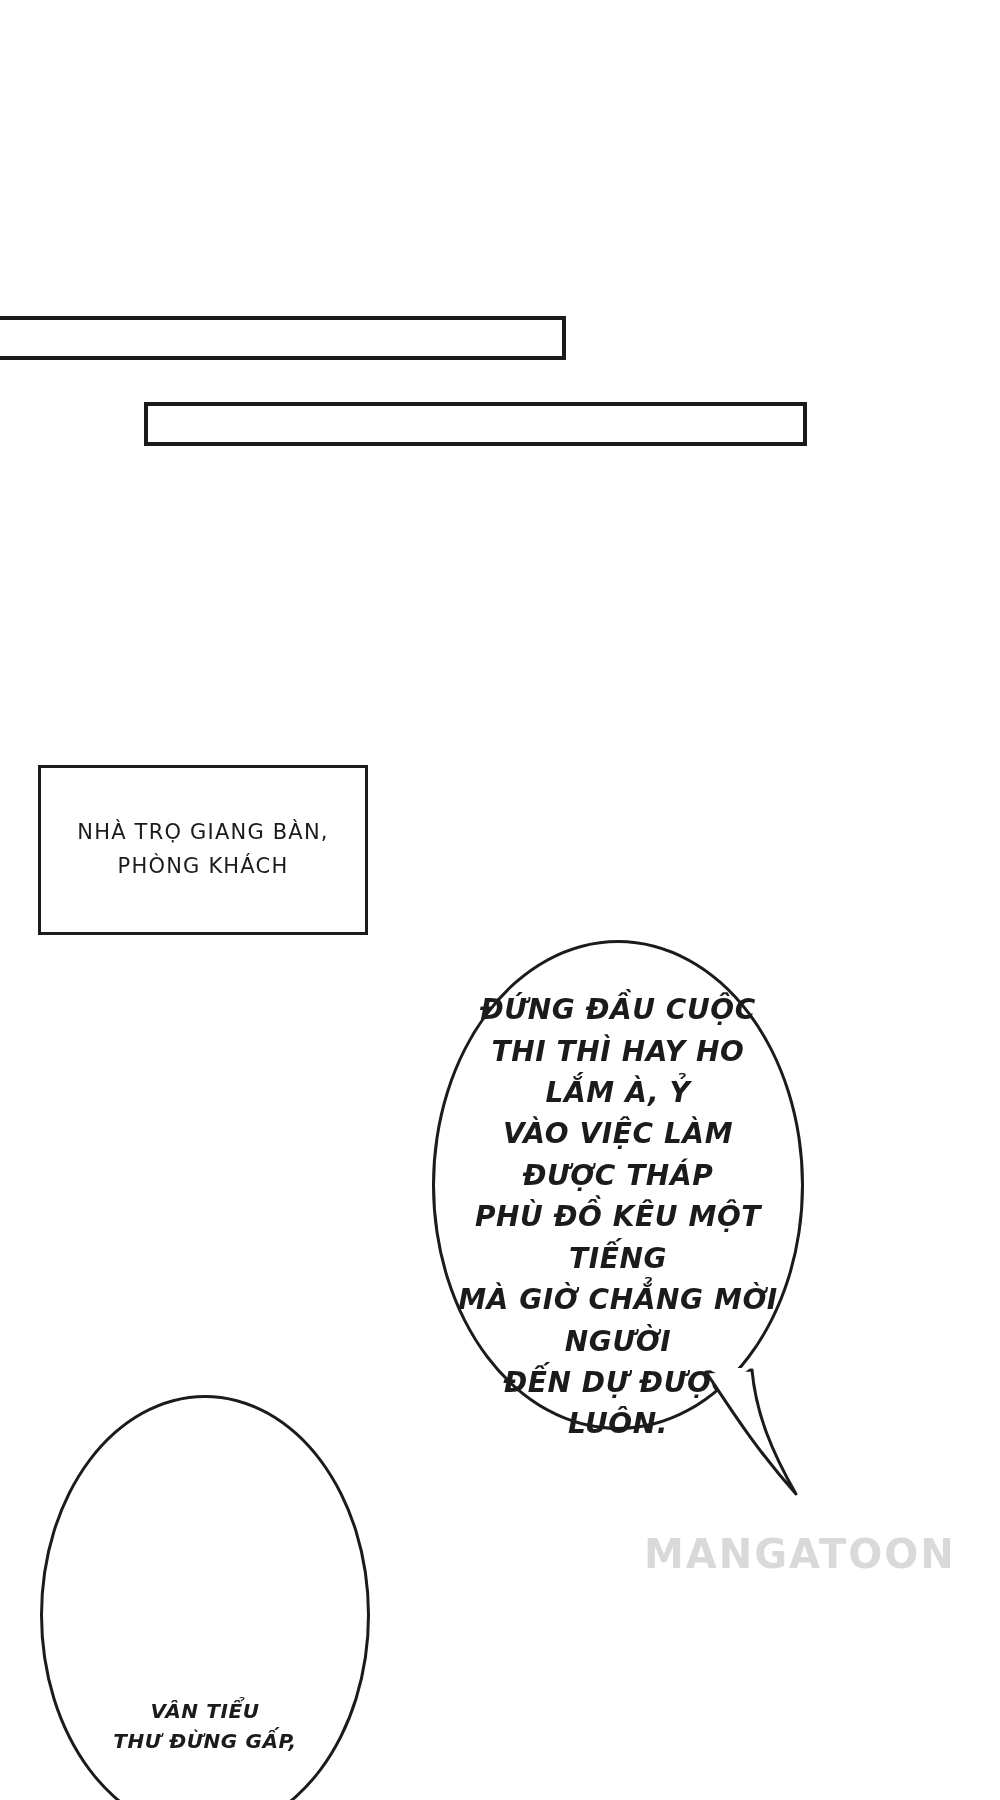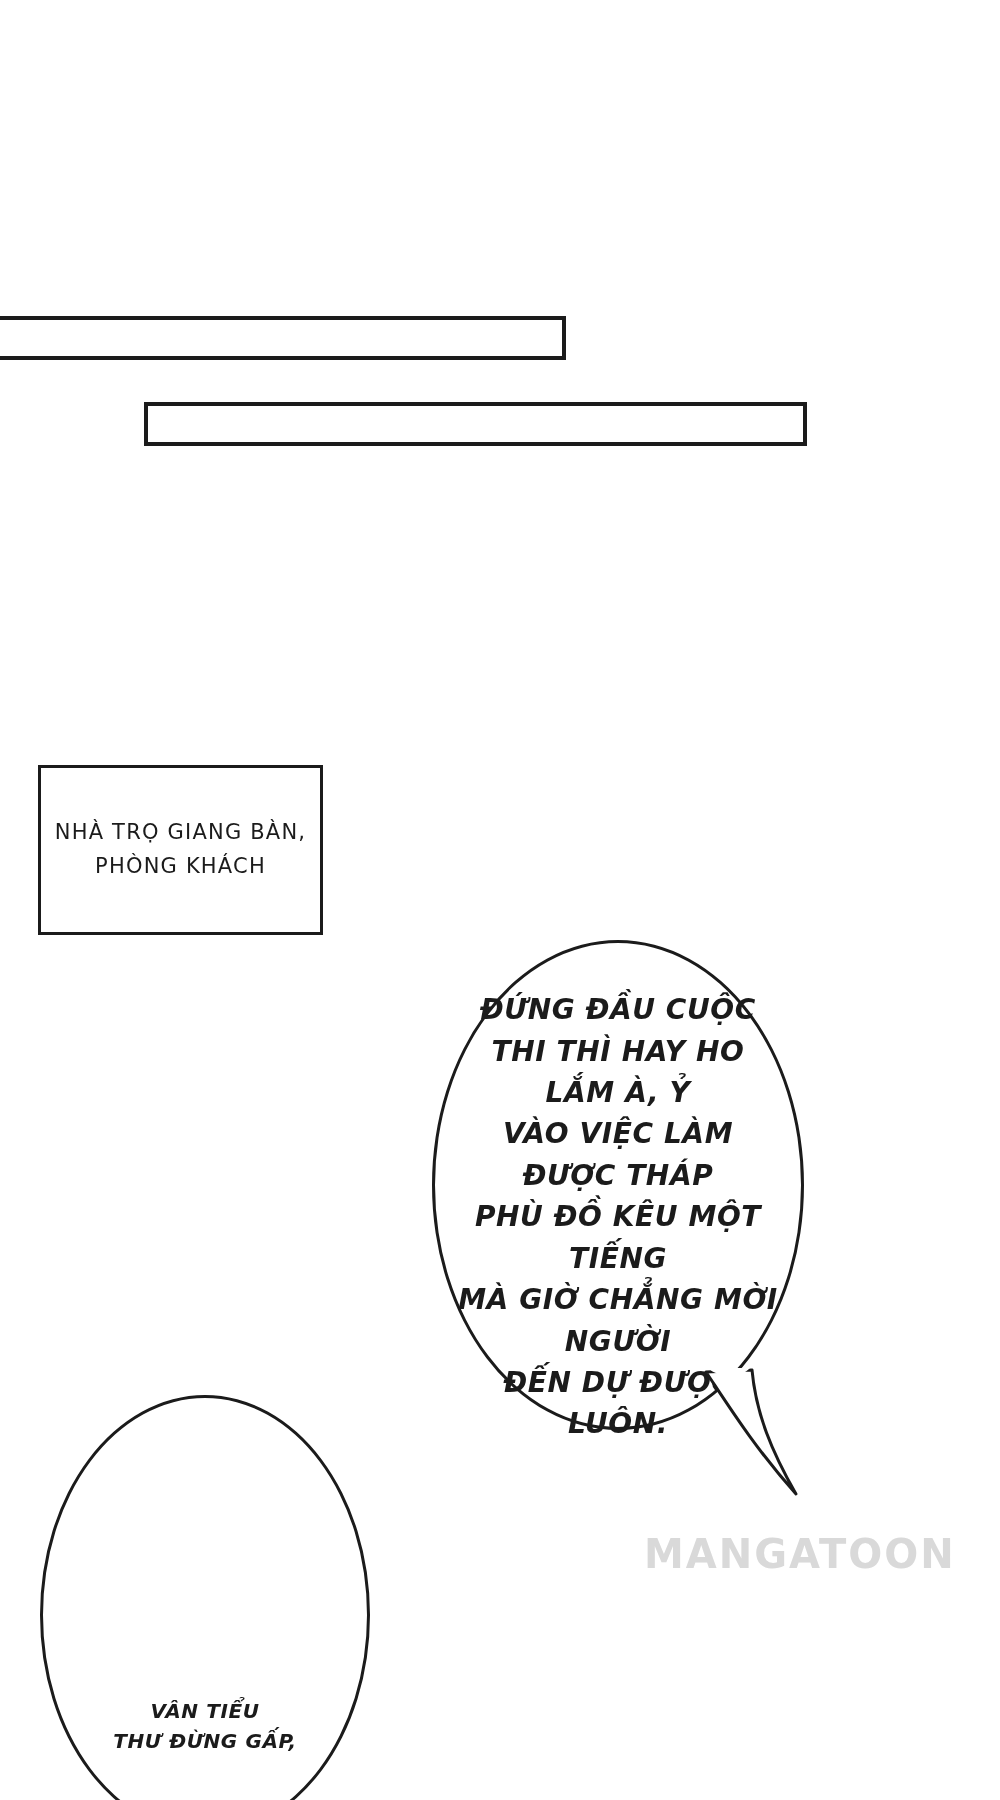--- a/index.html
+++ b/index.html
@@ -39,21 +39,21 @@
     top: 402px;
     width: 663px;
     height: 44px;
   }
 
   
   #caption-box {
     position: absolute;
     left: 38px;
     top: 765px;
-    width: 285px;
+    width: 330px;
     height: 170px;
     border: 3px solid #1b1b1b;
     background: #ffffff;
     box-sizing: border-box;
     display: flex;
     align-items: center;
     justify-content: center;
     text-align: center;
   }
   #caption-box .caption-text {

